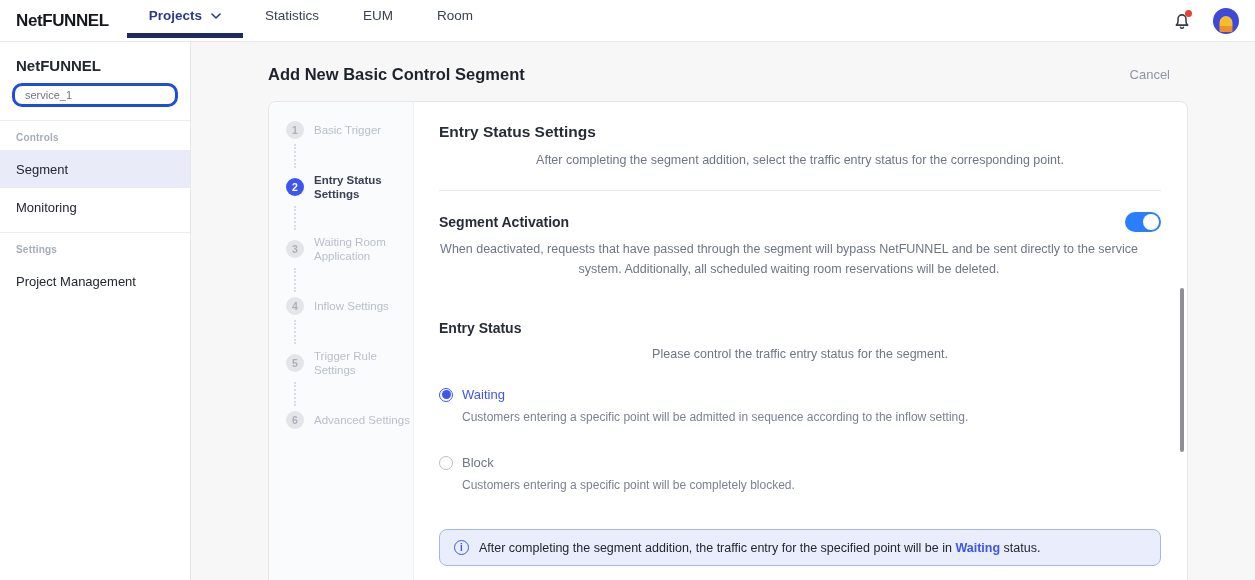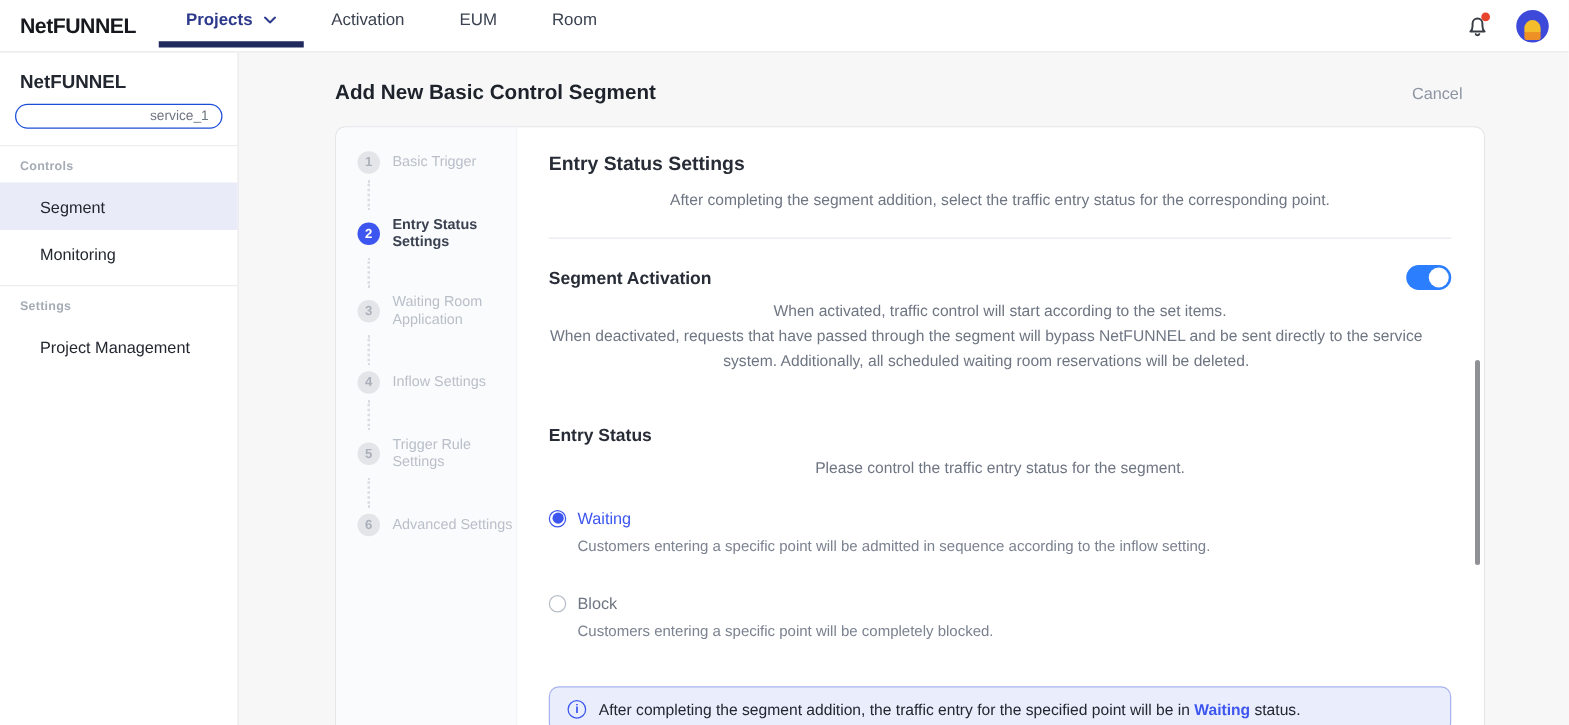--- a/index.html
+++ b/index.html
@@ -72,35 +72,34 @@
 
   
   .sidebar {
     width: 191px; flex-shrink: 0;
     background: #fff;
     border-right: 1px solid #e7e8ea;
   }
   .sidebar-title { padding: 15px 16px 9px; font-size: 15px; font-weight: 700; color: #23272f; }
   .service-select {
     margin: 0 12px 13px;
-    border: 1px solid #1d4ed8;
+    border: 3px solid #1d4ed8;
     border-radius: 10px;
     padding: 3px 10px;
     font-size: 11px;
     color: #6f7683;
     background: #fff;
     cursor: pointer;
-    text-align: right;
   }
   .sb-divider { border: 0; border-top: 1px solid #ededef; }
   .sb-section-label { padding: 11px 16px 7px; font-size: 10px; font-weight: 700; color: #a6acb6; letter-spacing: 0.2px; }
   .sb-item {
     height: 38px;
     display: flex; align-items: center;
-    padding: 0 32px;
+    padding: 0 16px;
     font-size: 13px; color: #23272f;
     cursor: pointer;
   }
   .sb-item.active { background: #e9ebf8; }
   .sb-group { padding-bottom: 6px; }
 
   
   .main {
     flex: 1;
     position: relative;
@@ -232,21 +231,21 @@
     <div class="nav-item active">
       <span>Projects</span>
       <span style="display:flex;">
         <svg width="10" height="6" viewBox="0 0 10 6">
             <polyline points="1,1 5,5 9,1" fill="none" stroke="#2d3a8c" stroke-width="1.6" stroke-linecap="round" stroke-linejoin="round"></polyline>
           </svg>
       </span>
       <span class="nav-underline"></span>
     </div>
     <div class="nav-item">
-      <span>Activation</span>
+      <span>Statistics</span>
 
     </div>
     <div class="nav-item">
       <span>EUM</span>
 
     </div>
     <div class="nav-item">
       <span>Room</span>
 
     </div>
@@ -344,21 +343,20 @@
         <p class="muted">After completing the segment addition, select the traffic entry status for the corresponding point.</p>
         <hr class="content-divider">
 
         <section class="activation">
           <div class="activation-head">
             <h3 class="subsection-title">Segment Activation</h3>
             <div class="toggle active">
               <div class="toggle-knob"></div>
             </div>
           </div>
-          <p class="muted">When activated, traffic control will start according to the set items.</p>
           <p class="muted" style="max-width:700px;">When deactivated, requests that have passed through the segment will bypass NetFUNNEL and be sent directly to the service system. Additionally, all scheduled waiting room reservations will be deleted.</p>
         </section>
 
         <section class="entry-status">
           <h3 class="subsection-title">Entry Status</h3>
           <p class="muted" style="margin-top:8px;">Please control the traffic entry status for the segment.</p>
 
           <div class="radio-row active">
             <span class="radio"></span>
             <span class="radio-label">Waiting</span>

